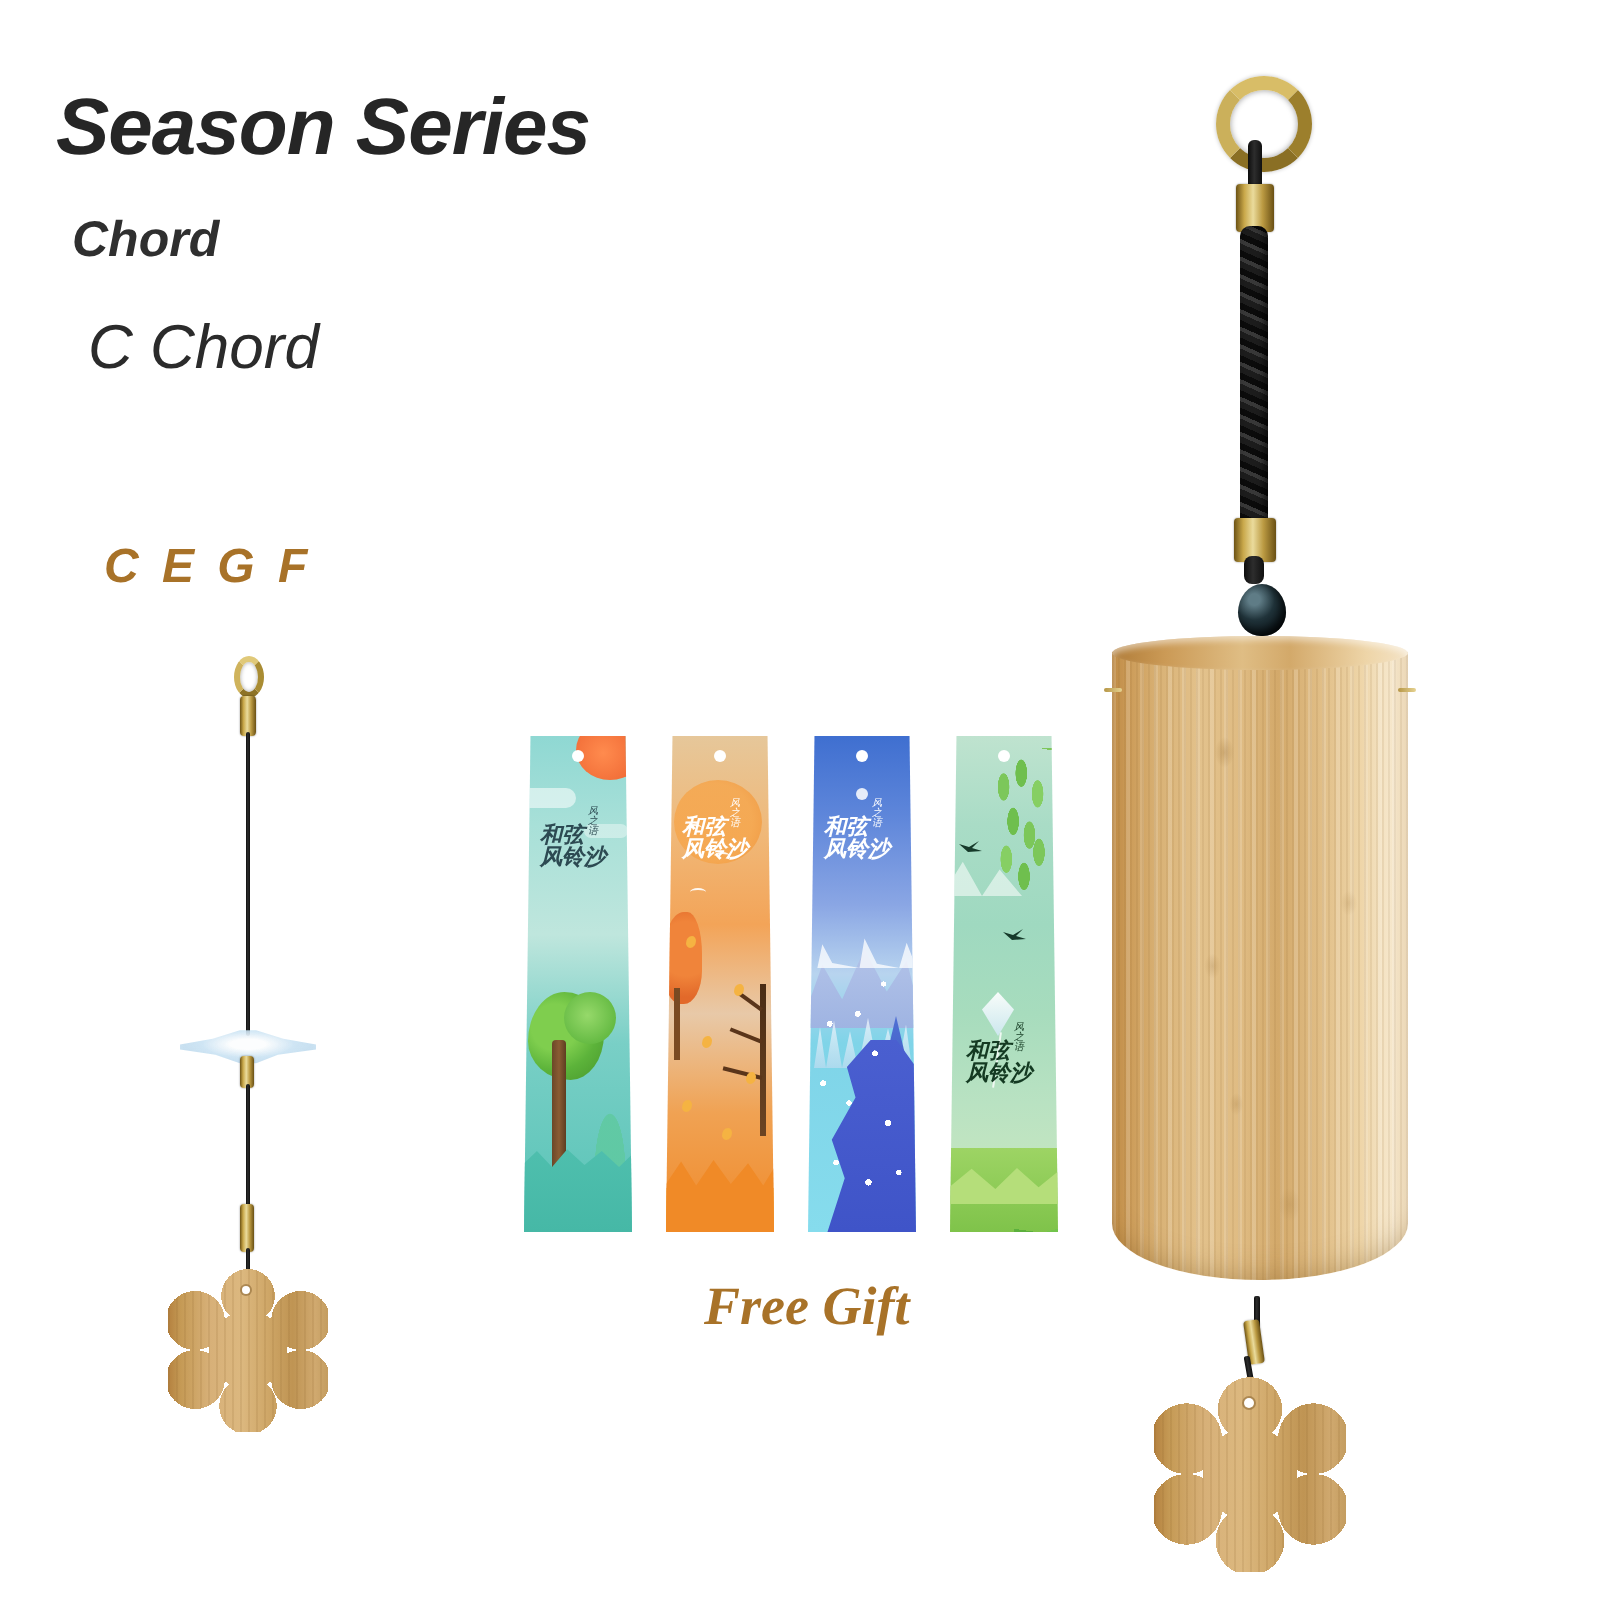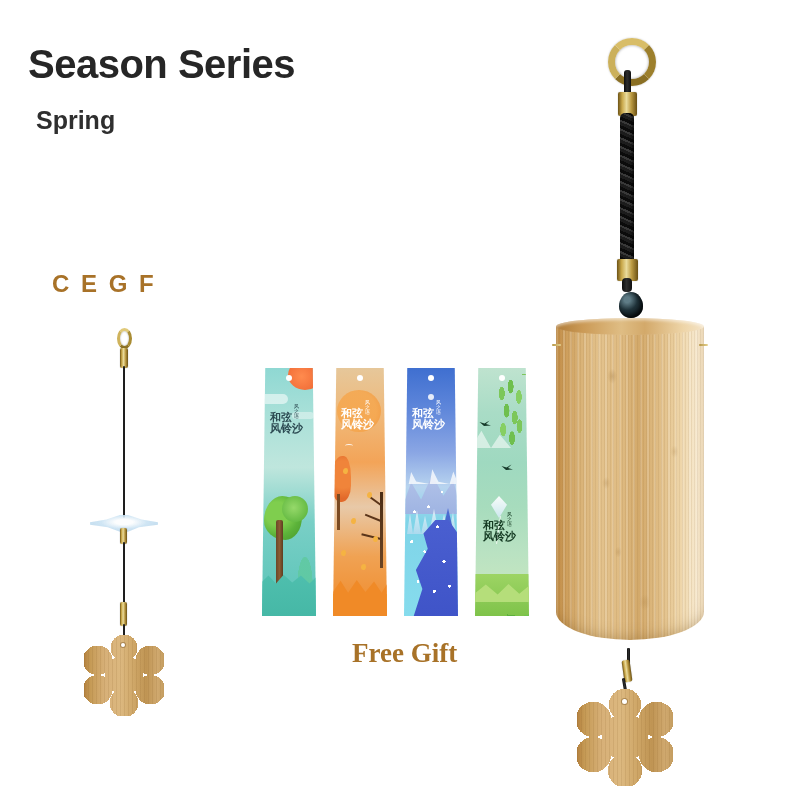--- a/index.html
+++ b/index.html
@@ -3,21 +3,21 @@
 <meta charset="utf-8">
 <style>
   * { box-sizing: border-box; margin: 0; padding: 0; }
   body {
     width: 800px; height: 800px;
     background: #ffffff;
     font-family: "Liberation Sans", sans-serif;
     overflow: hidden;
     position: relative;
   }
-  #stage { position: absolute; inset: 0; }
+  #stage { position: absolute; inset: 0; font-style: italic; }
 
   
   .txt { position: absolute; white-space: nowrap; }
   #title {
     left: 28px; top: 42px;
     font-size: 40px; font-weight: 700; letter-spacing: -0.5px;
     color: #262626;
   }
   #season {
     left: 36px; top: 106px;
@@ -281,21 +281,22 @@
     border-color: #e0c979 #a98c33 #8e7326 #cfb35c;
     box-shadow: inset 0 0 2px rgba(0,0,0,.35);
   }
 </style>
 </head>
 <body>
 
 <div id="stage">
 
   <div class="txt" id="title">Season Series</div>
-  <div class="txt" id="season">Spring</div>
+  <div class="txt" id="season">Chord</div>
+  <div class="txt" id="chord">C Chord</div>
   <div class="txt" id="freegift">Free Gift</div>
   <div class="txt" id="notes">C E G F</div>
 
   <div id="striker">
 
     <div class="clasp" style="left:33px; top:0px;"></div>
     <div class="ferrule" style="left:36px; top:20px; width:8px; height:20px;"></div>
 
     <div class="cord" style="left:39px; top:38px; width:2.2px; height:152px;"></div>
 

